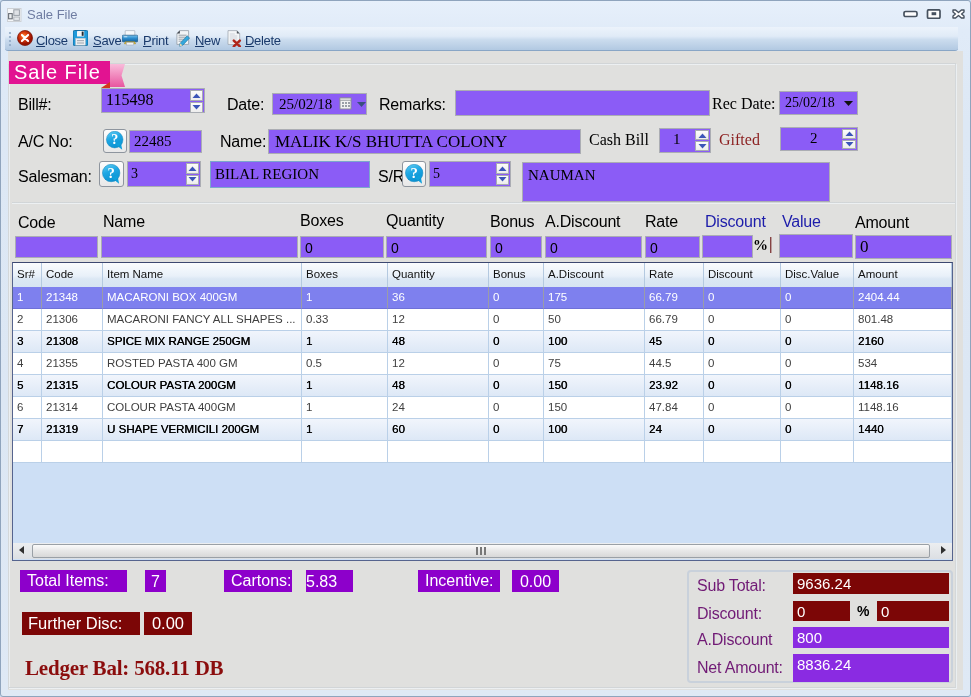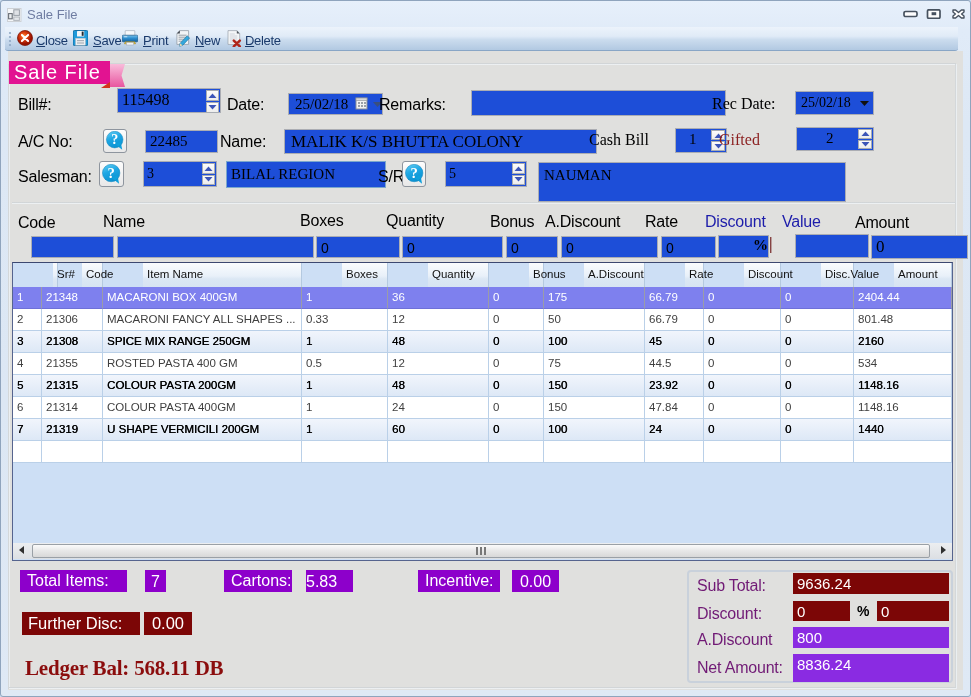--- a/index.html
+++ b/index.html
@@ -11,30 +11,30 @@
 .titlebar{position:absolute;left:0;top:0;width:100%;height:27px;}
 .title-text{position:absolute;left:27px;top:7px;font-size:13px;color:#6f7da2;}
 .body{position:absolute;left:8px;top:51px;width:955px;height:639px;background:#e0e0de;}
 .toolbar{position:absolute;left:5px;top:27px;width:953px;height:24px;
  background:linear-gradient(180deg,#ecf3fb 0,#e0ebf7 40%,#cbdcee 55%,#b2c9e2 100%);
  border-bottom:1px solid #89a6c6;border-radius:0 0 3px 3px;}
 .tbtxt{font-size:13px;color:#1a3a6b;letter-spacing:-0.3px;}
 .tbtxt u{text-decoration:underline;}
 .tlab{font-size:16px;color:#000;letter-spacing:-0.2px;}
 .ser{font-family:"Liberation Serif",serif;}
-.tb{position:absolute;background:#1d4ed8;border:1px solid #abadb3;margin-left:16px;}
+.tb{position:absolute;background:#8b5cf6;border:1px solid #abadb3;}
 .spin{position:absolute;right:1px;top:1px;width:13px;display:flex;flex-direction:column;}
 .spin b{flex:1;border:1px solid #a8acb2;background:linear-gradient(180deg,#fcfcfc,#ededed);display:flex;align-items:center;justify-content:center;}
 .spin b+b{margin-top:1px;}
 .banner{position:absolute;left:9px;top:61px;width:101px;height:23px;background:#e21391;
  color:#fff;font-size:20px;padding:0 0 0 5px;letter-spacing:1px;}
 .blue{color:#1c1caa;}
 .grid{position:absolute;left:12px;top:262px;width:941px;height:299px;border:1px solid #56648e;border-top-color:#3c4870;background:#cddff5;}
 .hdr{display:grid;height:24px;grid-template-columns:29px 61px 199px 86px 101px 55px 101px 59px 77px 73px 1fr;}
-.hdr div{background:linear-gradient(180deg,#fafcfe 0,#e8f0f9 45%,#dbe7f4 55%,#d4e2f1 100%);border-right:1px solid #b4c9e0;border-bottom:1px solid #8fb0d4;font-size:11.5px;padding:5px 0 12px 4px;color:#111;margin-left:40px;}
+.hdr div{background:linear-gradient(180deg,#fafcfe 0,#e8f0f9 45%,#dbe7f4 55%,#d4e2f1 100%);border-right:1px solid #b4c9e0;border-bottom:1px solid #8fb0d4;font-size:11.5px;padding:5px 0 12px 4px;color:#111;}
 .row{display:grid;height:22px;grid-template-columns:29px 61px 199px 86px 101px 55px 101px 59px 77px 73px 1fr;}
 .row div{background:#fff;border-right:1px solid #bad0e8;border-bottom:1px solid #bad0e8;font-size:11.5px;padding:4px 0 0 4px;color:#3f3f3f;white-space:nowrap;overflow:hidden;}
 .row.alt div{background:linear-gradient(180deg,#f1f5fc 0,#dde8f6 100%);color:#000;text-shadow:0.35px 0 0 #000;}
 .row.sel div{background:#7e80ee;color:#fff;text-shadow:none;border-right:1px solid #9a9ca8;border-bottom:1px solid #6e70d8;}
 .pp{position:absolute;background:#8d00cb;color:#fff;font-size:16px;height:22px;padding:2px 6px 0 7px;}
 .rr{position:absolute;background:#7c0606;color:#fff;font-size:16.5px;height:23px;padding:2px 6px 0 6px;}
 .panel{position:absolute;left:687px;top:570px;width:266px;height:113px;border:2px solid #c9d1db;border-radius:4px;}
 .plab{position:absolute;font-size:16px;color:#701a75;letter-spacing:-0.2px;}
 .pbox{position:absolute;left:106px;width:156px;height:21px;color:#fff;font-size:15px;padding:2px 0 0 4px;}
 .qbtn{position:absolute;border:1px solid #8e959e;border-radius:3px;background:linear-gradient(180deg,#fdfdfd,#e8e8e8);display:flex;align-items:center;justify-content:center;}

